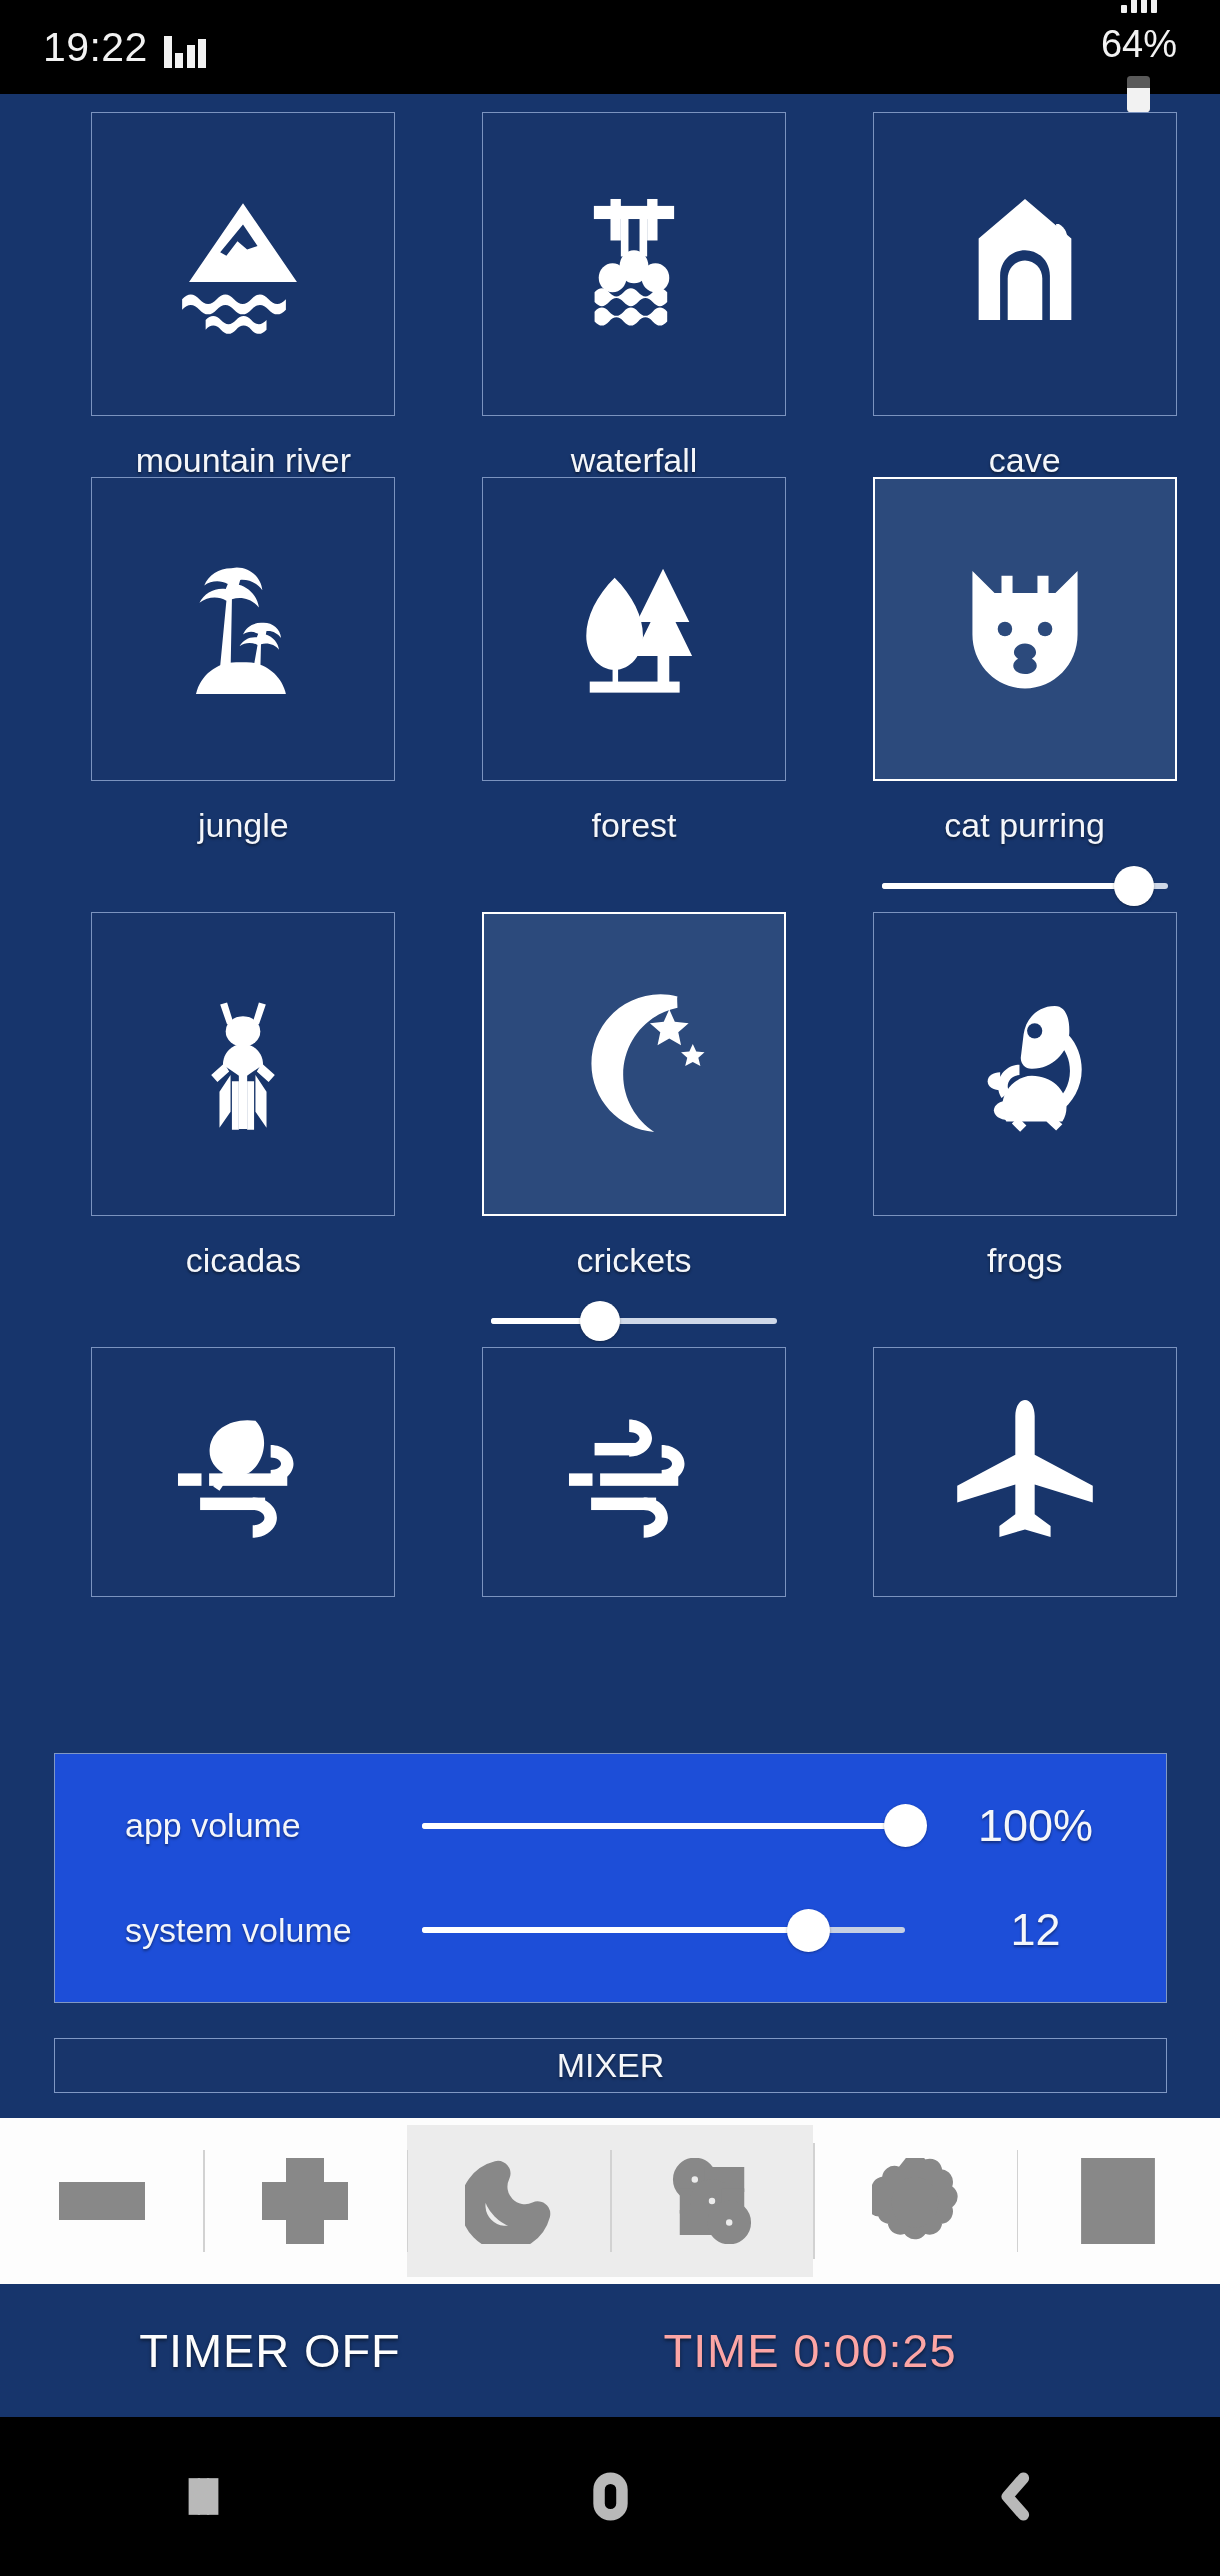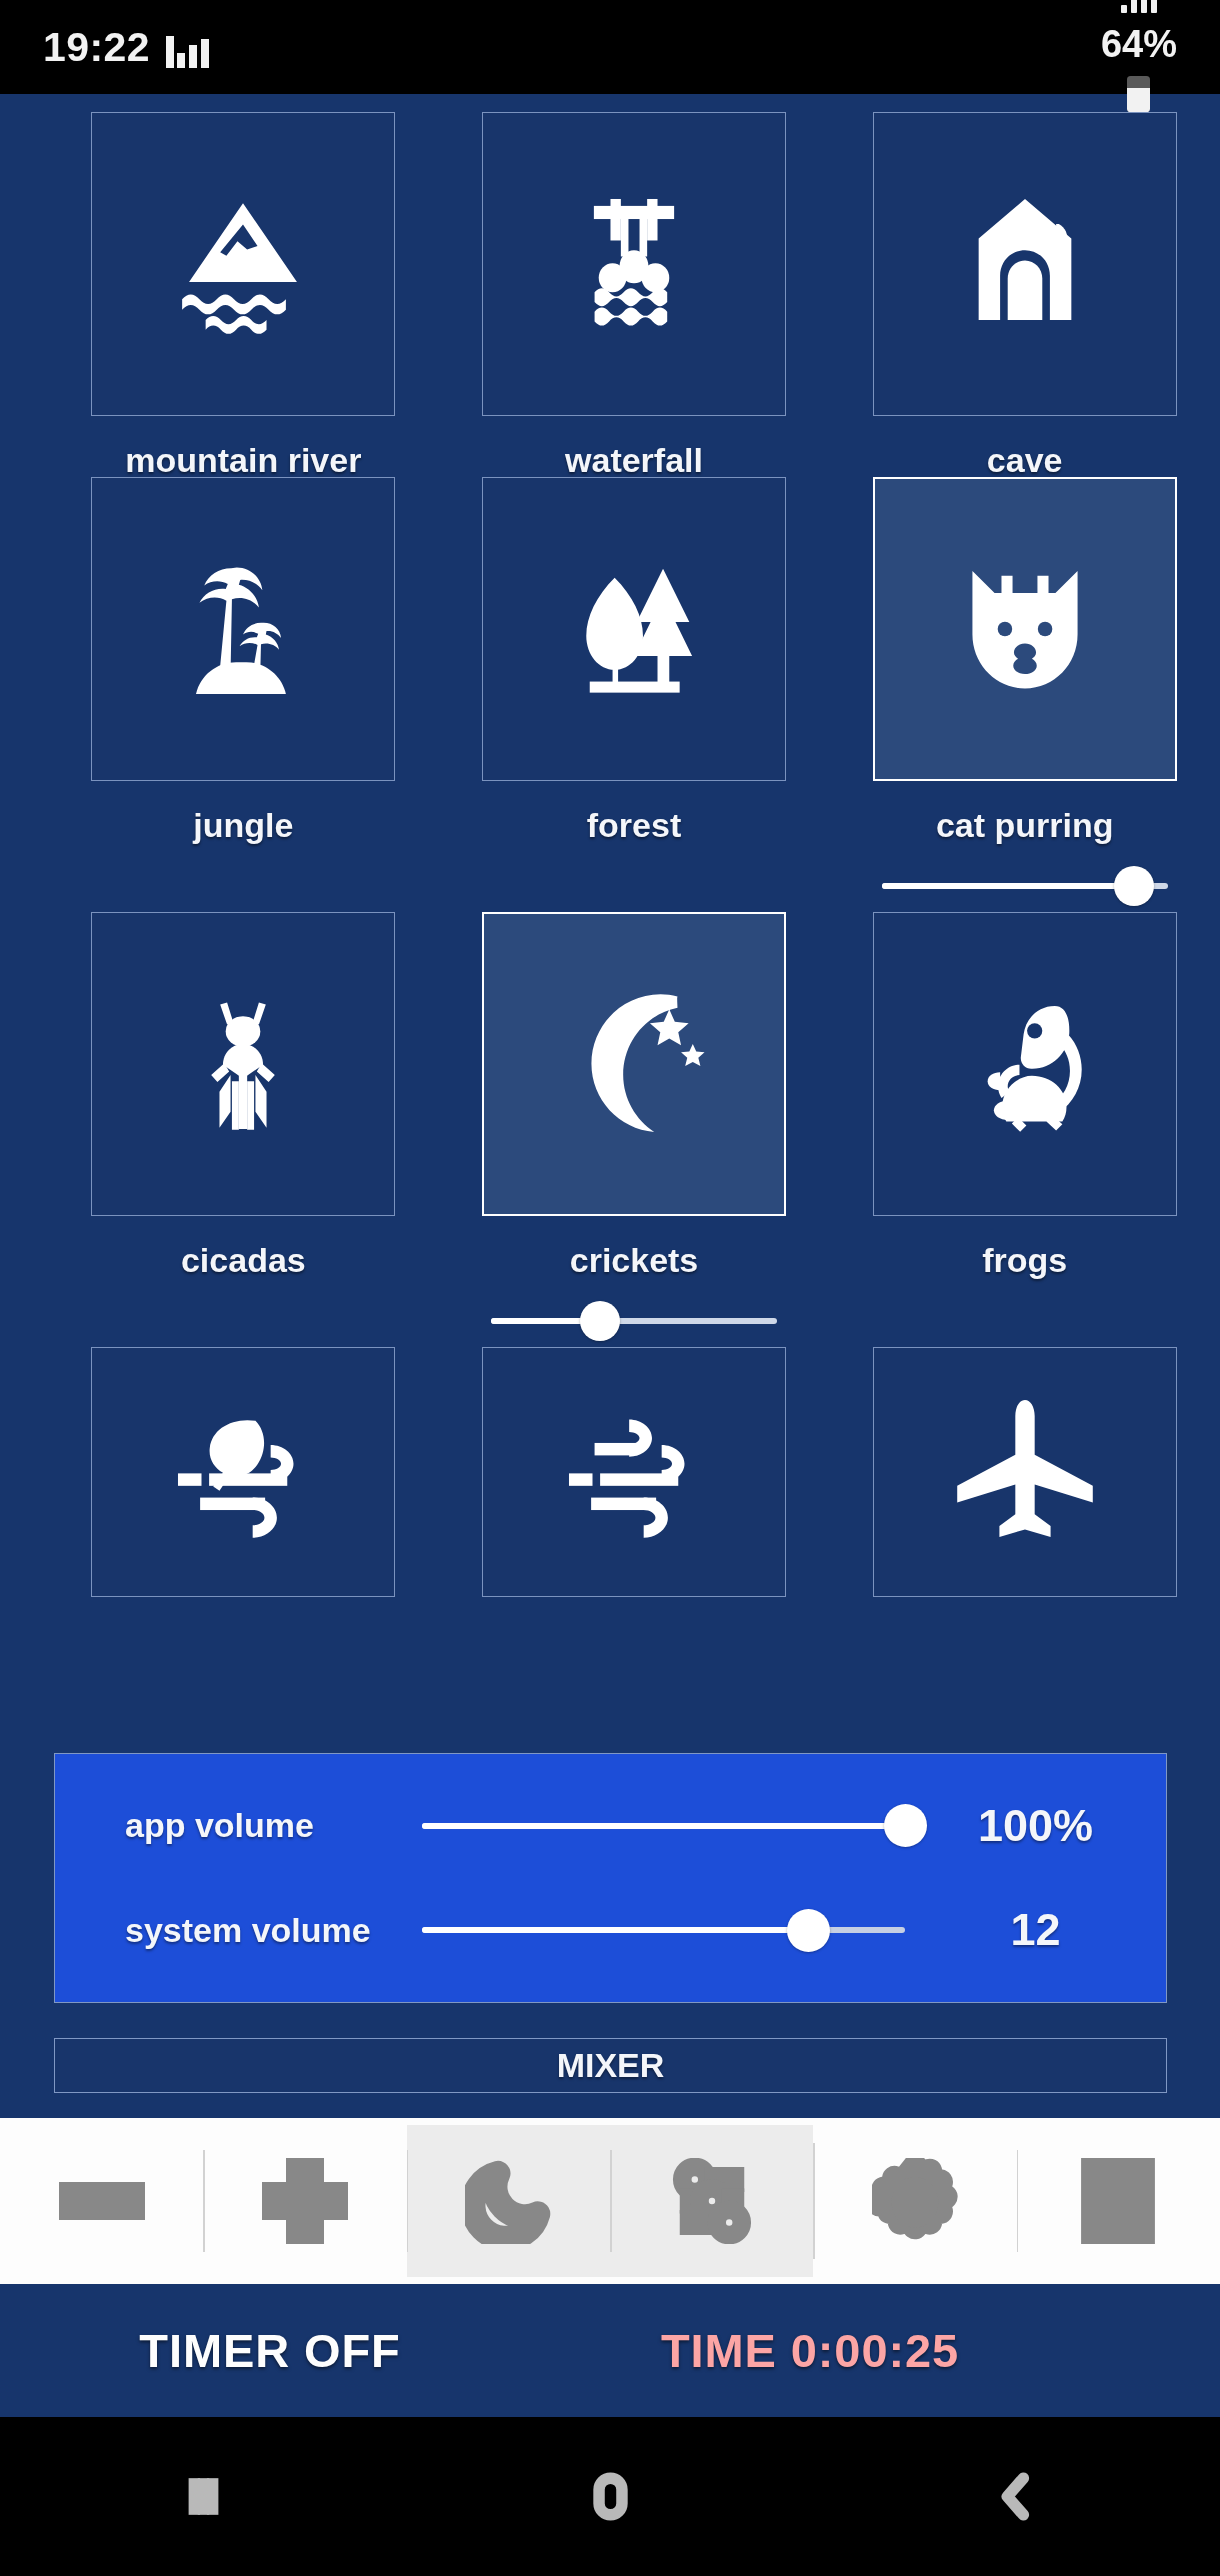--- a/index.html
+++ b/index.html
@@ -2,21 +2,21 @@
 <html style="font-size:14.3px"><head>
 <meta charset="utf-8">
 <style>
   * { margin:0; padding:0; box-sizing:border-box; }
   html, body {
     width:1220px; height:2576px;
     background:#000;
     font-family:"Liberation Sans", sans-serif;
     overflow:hidden;
   }
-  #screen { position:relative; width:1220px; height:2576px; background:#17356c;font-weight:bold; }
+  #screen { position:relative; width:1220px; height:2576px; background:#17356c; }
 
   
   .statusbar{
     position:absolute; left:0; top:0; width:1220px; height:94px;
     background:#000; color:#f2f2f2;
     display:flex; align-items:center; justify-content:space-between;
     padding:0 43px;
   }
   .sb-left{ display:flex; align-items:flex-end; gap:16px; }
   .sb-clock{ font-size:41px; letter-spacing:0.4px; line-height:1; }

